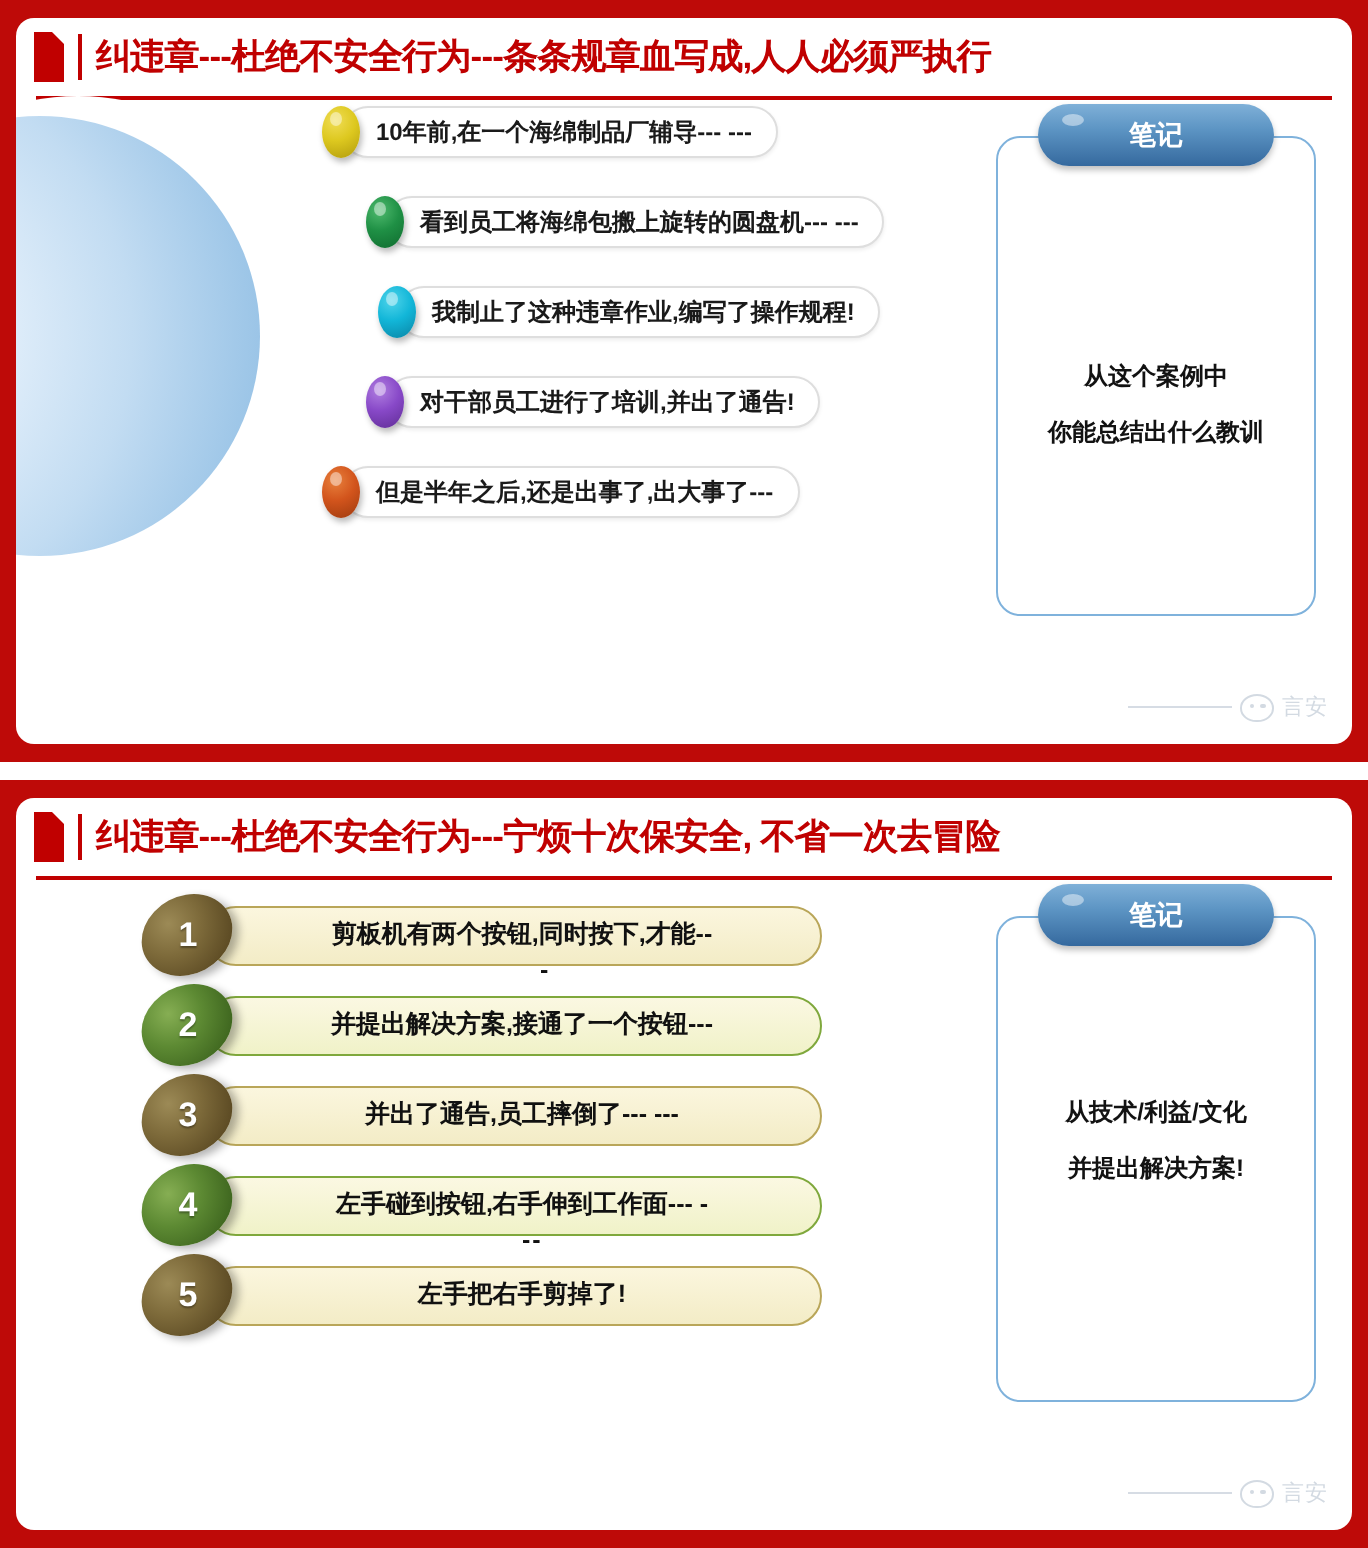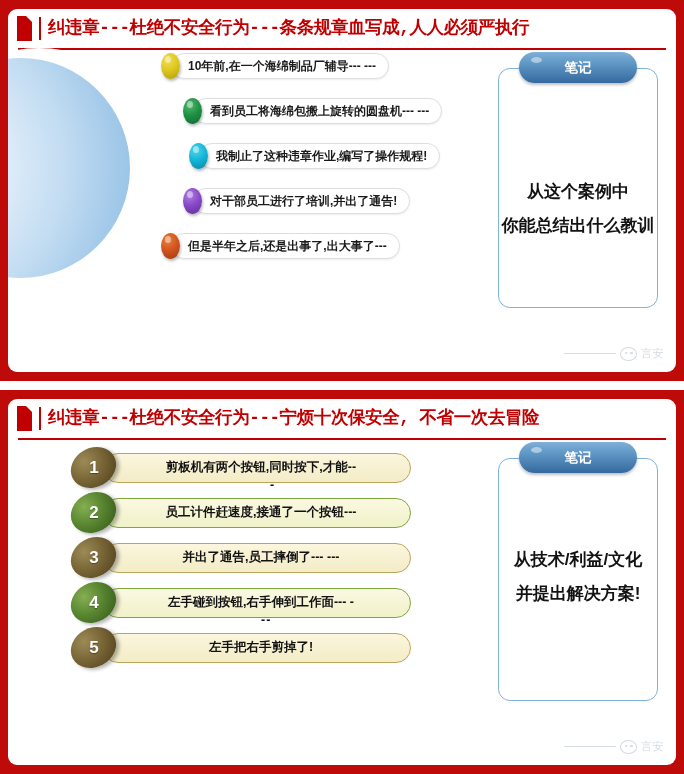--- a/index.html
+++ b/index.html
@@ -38,21 +38,20 @@
     position: relative;
     overflow: hidden;
   }
 
   
   .title-row {
     display: flex;
     align-items: center;
     padding: 7px 6px 3px 9px;
     gap: 7px;
-    font-family: Liberation Mono, monospace;
   }
   .title-flag {
     width: 15px;
     height: 25px;
     background: #C00000;
     position: relative;
     flex: 0 0 auto;
     border-top-right-radius: 0;
   }
   .title-flag::after {
@@ -190,21 +189,21 @@
     width: 11px; height: 6px;
     border-radius: 50%;
     background: rgba(255,255,255,0.45);
   }
   .notes-body {
     position: absolute;
     left: 0; right: 0;
     text-align: center;
     color: #121212;
     font-weight: bold;
-    font-size: 17px;
+    font-size: 12px;
   }
   .notes-body div { margin: 11px 0; white-space: nowrap; }
 
   
   .row2 {
     position: absolute;
     display: flex;
     align-items: center;
     left: 62px;
   }
@@ -372,21 +371,21 @@
             <span>1</span>
           </div>
           <div class="bar bar-brown" style="width:308px;">剪板机有两个按钮,同时按下,才能--</div>
         </div>
         <div class="overflow-dash" style="left:262px; top:38px;">-</div>
 
         <div class="row2" style="top:53px;">
           <div class="ellipse e-green">
             <span>2</span>
           </div>
-          <div class="bar bar-green" style="width:308px;">员工计件赶速度,接通了一个按钮---</div>
+          <div class="bar bar-green" style="width:308px;">并提出解决方案,接通了一个按钮---</div>
         </div>
 
         <div class="row2" style="top:98px;">
           <div class="ellipse e-brown">
             <span>3</span>
           </div>
           <div class="bar bar-brown" style="width:308px;">并出了通告,员工摔倒了---  ---</div>
         </div>
 
         <div class="row2" style="top:143px;">

